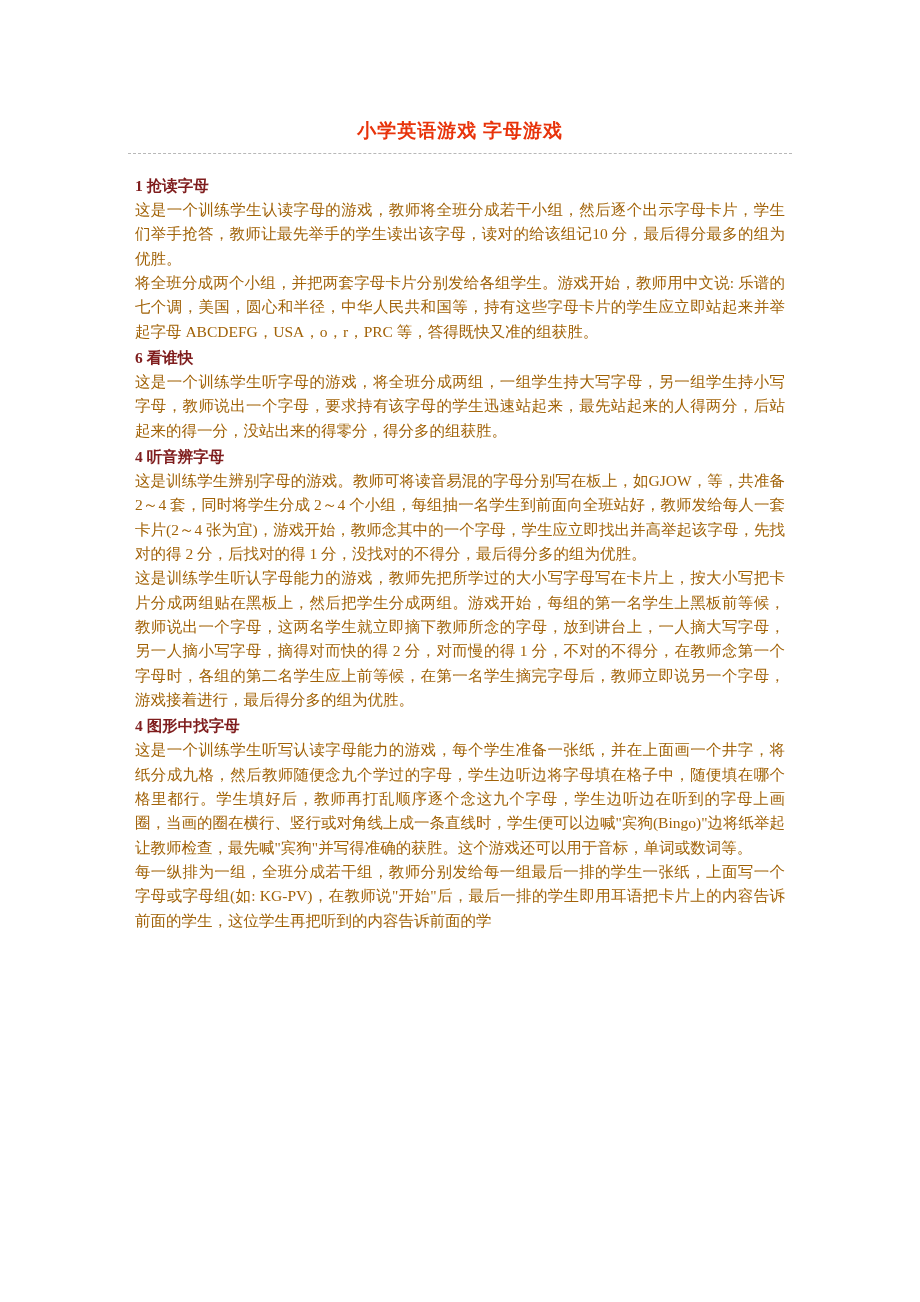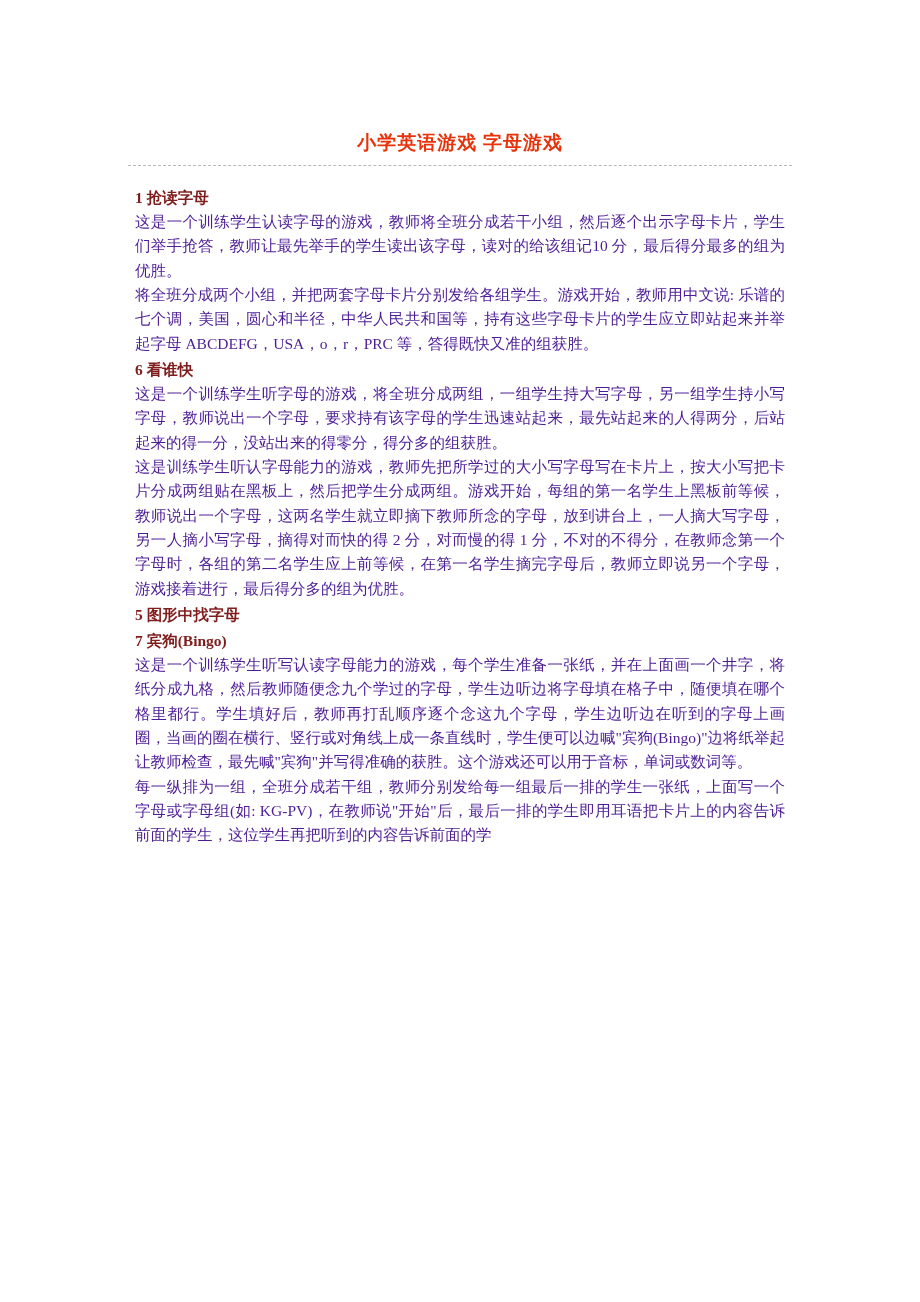--- a/index.html
+++ b/index.html
@@ -13,21 +13,20 @@
     font-family: "Liberation Serif", serif;
     color: #000000;
     overflow: hidden;
   }
   .page {
     position: relative;
     width: 920px;
     height: 1160px;
     box-sizing: border-box;
     padding: 0;
-    margin-top: 12px;
   }
   .title-wrap {
     padding-top: 118px;
     text-align: center;
   }
   .doc-title {
     color: #e8330a;
     font-size: 19px;
     font-weight: bold;
     font-family: "Liberation Serif", serif;
@@ -45,21 +44,21 @@
   }
   .heading {
     color: #7f1d1d;
     font-size: 15.5px;
     font-weight: bold;
     line-height: 1.55;
     margin: 2px 0 0 0;
     font-family: "Liberation Serif", serif;
   }
   .para {
-    color: #4c1d95;
+    color: #a16207;
     font-size: 15.5px;
     line-height: 1.57;
     margin: 0 0 0 0;
     text-align: justify;
     font-family: "Liberation Serif", serif;
   }
   .section + .section {
     margin-top: 0px;
   }
 </style>
@@ -82,31 +81,34 @@
 
     <div class="section">
       <div class="para">将全班分成两个小组，并把两套字母卡片分别发给各组学生。游戏开始，教师用中文说: 乐谱的七个调，美国，圆心和半径，中华人民共和国等，持有这些字母卡片的学生应立即站起来并举起字母 ABCDEFG，USA，o，r，PRC 等，答得既快又准的组获胜。</div>
     </div>
 
     <div class="section">
       <div class="heading">6 看谁快</div>
       <div class="para">这是一个训练学生听字母的游戏，将全班分成两组，一组学生持大写字母，另一组学生持小写字母，教师说出一个字母，要求持有该字母的学生迅速站起来，最先站起来的人得两分，后站起来的得一分，没站出来的得零分，得分多的组获胜。</div>
     </div>
 
+    <div class="section">
+      <div class="heading">4 听音辨字母</div>
+      <div class="para">这是训练学生辨别字母的游戏。教师可将读音易混的字母分别写在板上，如GJOW，等，共准备 2～4 套，同时将学生分成 2～4 个小组，每组抽一名学生到前面向全班站好，教师发给每人一套卡片(2～4 张为宜)，游戏开始，教师念其中的一个字母，学生应立即找出并高举起该字母，先找对的得 2 分，后找对的得 1 分，没找对的不得分，最后得分多的组为优胜。</div>
+    </div>
 
     <div class="section">
       <div class="para">这是训练学生听认字母能力的游戏，教师先把所学过的大小写字母写在卡片上，按大小写把卡片分成两组贴在黑板上，然后把学生分成两组。游戏开始，每组的第一名学生上黑板前等候，教师说出一个字母，这两名学生就立即摘下教师所念的字母，放到讲台上，一人摘大写字母，另一人摘小写字母，摘得对而快的得 2 分，对而慢的得 1 分，不对的不得分，在教师念第一个字母时，各组的第二名学生应上前等候，在第一名学生摘完字母后，教师立即说另一个字母，游戏接着进行，最后得分多的组为优胜。</div>
     </div>
 
     <div class="section">
-      <div class="heading">5 图形中找字母</div>
+      <div class="heading">4 图形中找字母</div>
     </div>
 
     <div class="section">
-      <div class="heading">7 宾狗(Bingo)</div>
       <div class="para">这是一个训练学生听写认读字母能力的游戏，每个学生准备一张纸，并在上面画一个井字，将纸分成九格，然后教师随便念九个学过的字母，学生边听边将字母填在格子中，随便填在哪个格里都行。学生填好后，教师再打乱顺序逐个念这九个字母，学生边听边在听到的字母上画圈，当画的圈在横行、竖行或对角线上成一条直线时，学生便可以边喊"宾狗(Bingo)"边将纸举起让教师检查，最先喊"宾狗"并写得准确的获胜。这个游戏还可以用于音标，单词或数词等。</div>
     </div>
 
     <div class="section">
       <div class="para">每一纵排为一组，全班分成若干组，教师分别发给每一组最后一排的学生一张纸，上面写一个字母或字母组(如: KG-PV)，在教师说"开始"后，最后一排的学生即用耳语把卡片上的内容告诉前面的学生，这位学生再把听到的内容告诉前面的学</div>
     </div>
 
   </div>
 </div>
 

